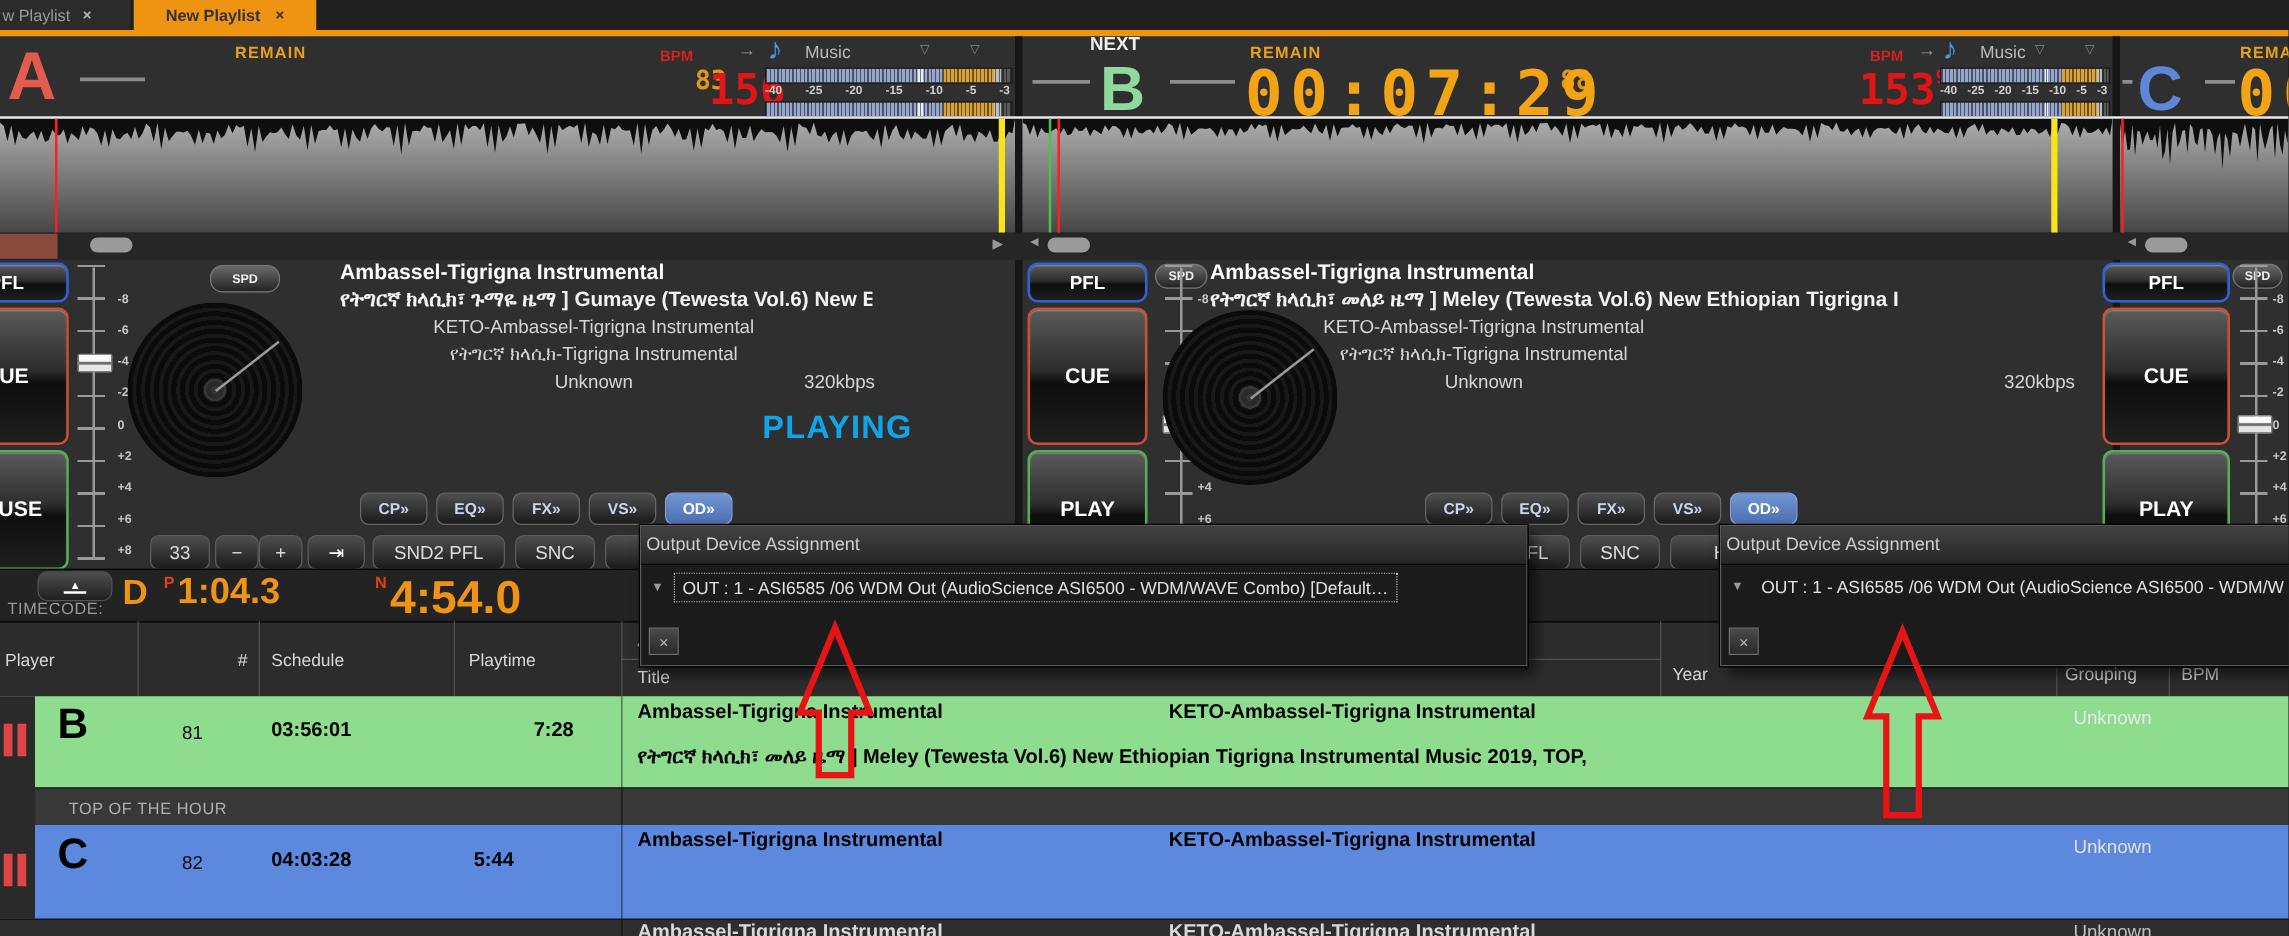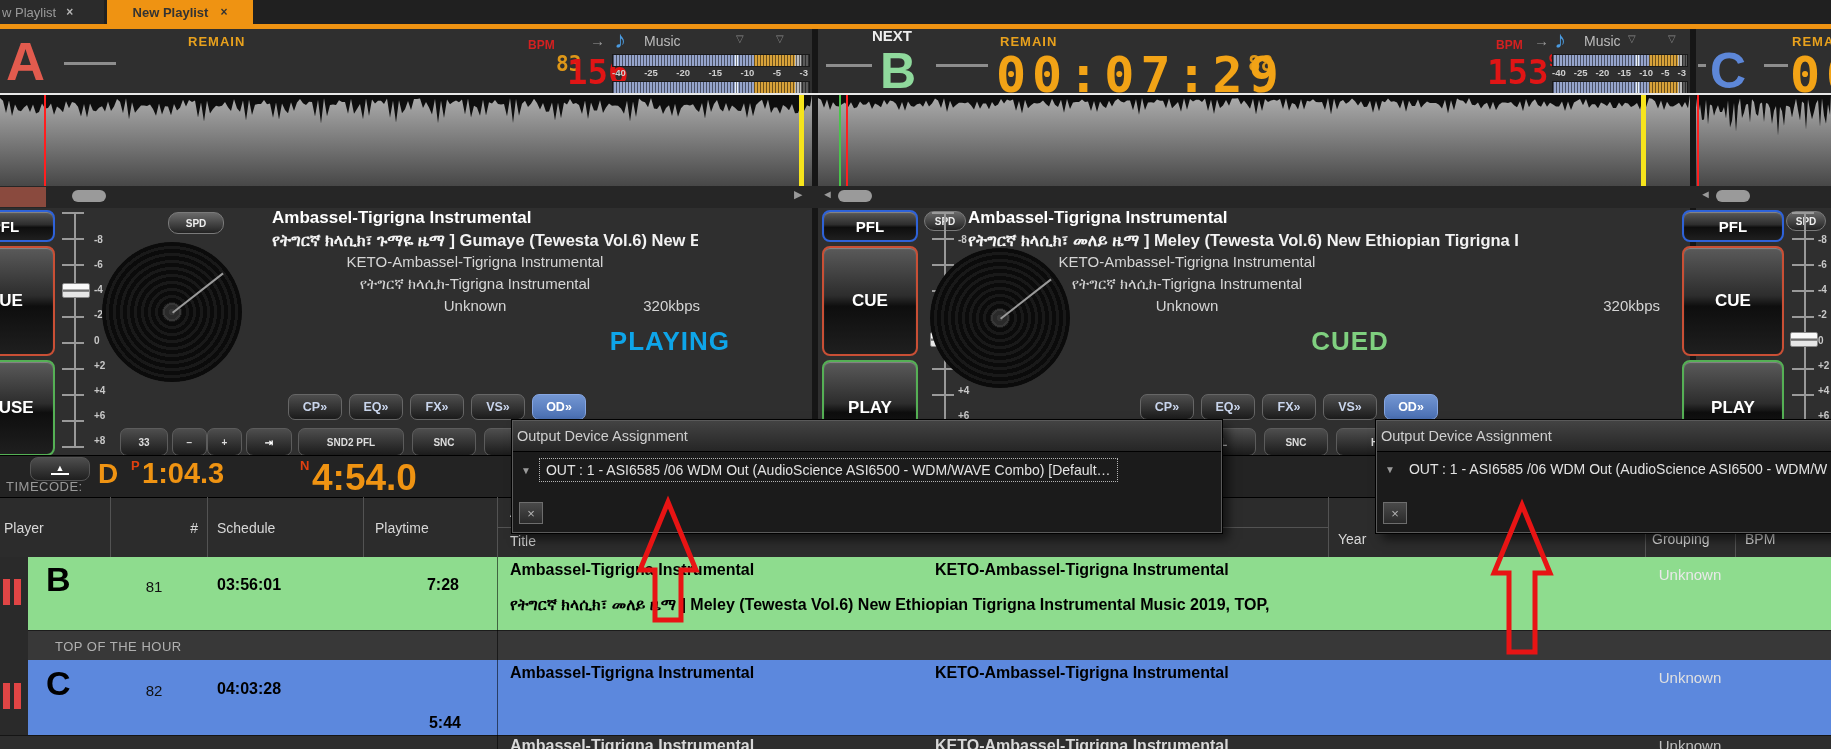--- a/index.html
+++ b/index.html
@@ -13,21 +13,21 @@
   .db.pfl{border:2px solid #2e62d9;font-size:15px;}
   .db.cue{border:2px solid #c94f35;font-size:17px;}
   .db.play{border:2px solid #55b055;font-size:17px;}
   .pill{position:absolute;background:linear-gradient(#6a6a6a,#222);border:1px solid #7a7a7a;border-radius:10px;
     color:#eee;font-size:10px;font-weight:bold;display:flex;align-items:center;justify-content:center;}
   .fx-row{position:absolute;display:flex;gap:7px;}
   .fxb{width:52px;height:24px;background:linear-gradient(#4e4e4e,#1b1b1b);border:1px solid #666;border-radius:7px;
     color:#c9d5ec;font-size:12.5px;font-weight:bold;display:flex;align-items:center;justify-content:center;}
   .fx-row .fxb:last-child{background:linear-gradient(#7396d2,#4a6fb2);color:#fff;border-color:#86a6e2;}
   .sbtn{position:absolute;background:linear-gradient(#4e4e4e,#1b1b1b);border:1px solid #5c5c5c;border-radius:7px;
-    color:#ddd;font-size:10px;font-weight:bold;display:flex;align-items:center;justify-content:center;}
+    color:#ddd;font-size:15px;font-weight:normal;display:flex;align-items:center;justify-content:center;}
   .ticks{position:absolute;width:22px;background:repeating-linear-gradient(180deg,#9a9a9a 0 2px,transparent 2px 26px);}
   .rail{position:absolute;width:2px;background:#999;}
   .handle{position:absolute;width:26px;height:13px;border:1px solid #888;border-radius:2px;
     background:linear-gradient(180deg,#fafafa 0 38%,#6f6f6f 46% 56%,#e6e6e6 64% 100%);}
   .pitch-labels{position:absolute;display:flex;flex-direction:column;justify-content:space-between;
     color:#c8c8c8;font-size:10px;font-weight:bold;}
   .vubar{position:absolute;height:11px;border:1px solid #1a1a1a;
     background:repeating-linear-gradient(90deg,rgba(0,0,0,.5) 0 1px,transparent 1px 3px),
       linear-gradient(90deg,#96a5cc 0 62%,#e8f0fa 62% 64%,#96a5cc 64% 72%,#d8a23a 72% 93%,#bdbdbd 93% 96%,#5a5a5a 96%);}
   .vu-labels{position:absolute;display:flex;justify-content:space-between;color:#cfcfcf;font-size:9.5px;font-weight:bold;}
@@ -222,21 +222,20 @@
   <div class="abs" style="left:930px;top:248px;width:140px;height:140px;border-radius:50%;
       background:repeating-radial-gradient(circle,rgba(255,255,255,.06) 0 3px,transparent 3px 7px),radial-gradient(circle,#2a2a2a 0 9%,#0b0b0b 9% 100%);">
     <div class="abs" style="left:70px;top:70px;width:64px;height:2px;background:#9a9a9a;transform:rotate(-38deg);transform-origin:0 0;"></div>
   </div>
   <div class="abs" style="left:968px;top:208px;font-size:17px;font-weight:bold;color:#fff;white-space:nowrap;">Ambassel-Tigrigna Instrumental</div>
   <div class="abs" style="left:968px;top:231px;width:552px;font-size:16.5px;font-weight:bold;color:#f2f2f2;white-space:nowrap;overflow:hidden;">የትግርኛ ክላሲክ፣ መለይ ዜማ ] Meley (Tewesta Vol.6) New Ethiopian Tigrigna Instrum…</div>
   <div class="abs" style="left:962px;top:253px;width:450px;text-align:center;font-size:15px;color:#d5d5d5;">KETO-Ambassel-Tigrigna Instrumental</div>
   <div class="abs" style="left:962px;top:275px;width:450px;text-align:center;font-size:15px;color:#d5d5d5;">የትግርኛ ክላሲክ-Tigrigna Instrumental</div>
   <div class="abs" style="left:962px;top:297px;width:450px;text-align:center;font-size:15px;color:#d5d5d5;">Unknown</div>
   <div class="abs" style="left:1560px;top:297px;width:100px;text-align:right;font-size:15px;color:#d5d5d5;">320kbps</div>
-  <div class="abs" style="left:1160px;top:326px;width:380px;text-align:center;font-size:26px;font-weight:bold;color:#7fd07f;letter-spacing:1px;">CUED</div>
   <div class="fx-row" style="left:1140px;top:394px;">
       <span class="fxb">CP»</span>
       <span class="fxb">EQ»</span>
       <span class="fxb">FX»</span>
       <span class="fxb">VS»</span>
       <span class="fxb">OD»</span>
     </div>
   <div class="sbtn" style="left:1150px;top:428px;width:104px;height:26px;">SND2 PFL</div>
   <div class="sbtn" style="left:1264px;top:428px;width:62px;height:26px;">SNC</div>
   <div class="sbtn" style="left:1336px;top:428px;width:92px;height:26px;justify-content:flex-start;padding-left:34px;">HO</div>
@@ -312,21 +311,21 @@
 
   <div class="abs" style="left:0;top:660px;width:1831px;height:75px;background:#5c88dd;"></div>
   <div class="abs" style="left:0;top:660px;width:28px;height:75px;background:#2a2a2a;"></div>
   <div class="pausebars" style="left:3px;top:683px;">
       <i></i>
       <i></i>
     </div>
   <div class="rowtxt" style="left:46px;top:664px;font-size:34px;">C</div>
   <div class="abs" style="left:110px;top:682px;width:88px;text-align:center;font-size:15px;color:#111;">82</div>
   <div class="rowtxt" style="left:217px;top:680px;">04:03:28</div>
-  <div class="rowtxt" style="left:365px;top:680px;width:96px;text-align:right;margin-top:34px;">5:44</div>
+  <div class="rowtxt" style="left:379px;top:680px;width:96px;text-align:left;">5:44</div>
   <div class="rowtxt" style="left:510px;top:664px;">Ambassel-Tigrigna Instrumental</div>
   <div class="rowtxt" style="left:935px;top:664px;">KETO-Ambassel-Tigrigna Instrumental</div>
   <div class="abs" style="left:1645px;top:669px;width:90px;text-align:center;font-size:15px;color:#e0e0e0;">Unknown</div>
 
   <div class="abs" style="left:0;top:735px;width:1831px;height:14px;background:#2e2e2e;border-top:1px solid #151515;"></div>
   <div class="rowtxt" style="left:510px;top:737px;color:#d8d8d8;">Ambassel-Tigrigna Instrumental</div>
   <div class="rowtxt" style="left:935px;top:737px;color:#d8d8d8;">KETO-Ambassel-Tigrigna Instrumental</div>
   <div class="abs" style="left:1645px;top:737px;width:90px;text-align:center;font-size:15px;color:#c0c0c0;">Unknown</div>
   <div class="abs" style="left:497px;top:557px;width:1px;height:192px;background:rgba(0,0,0,.55);"></div>
 

